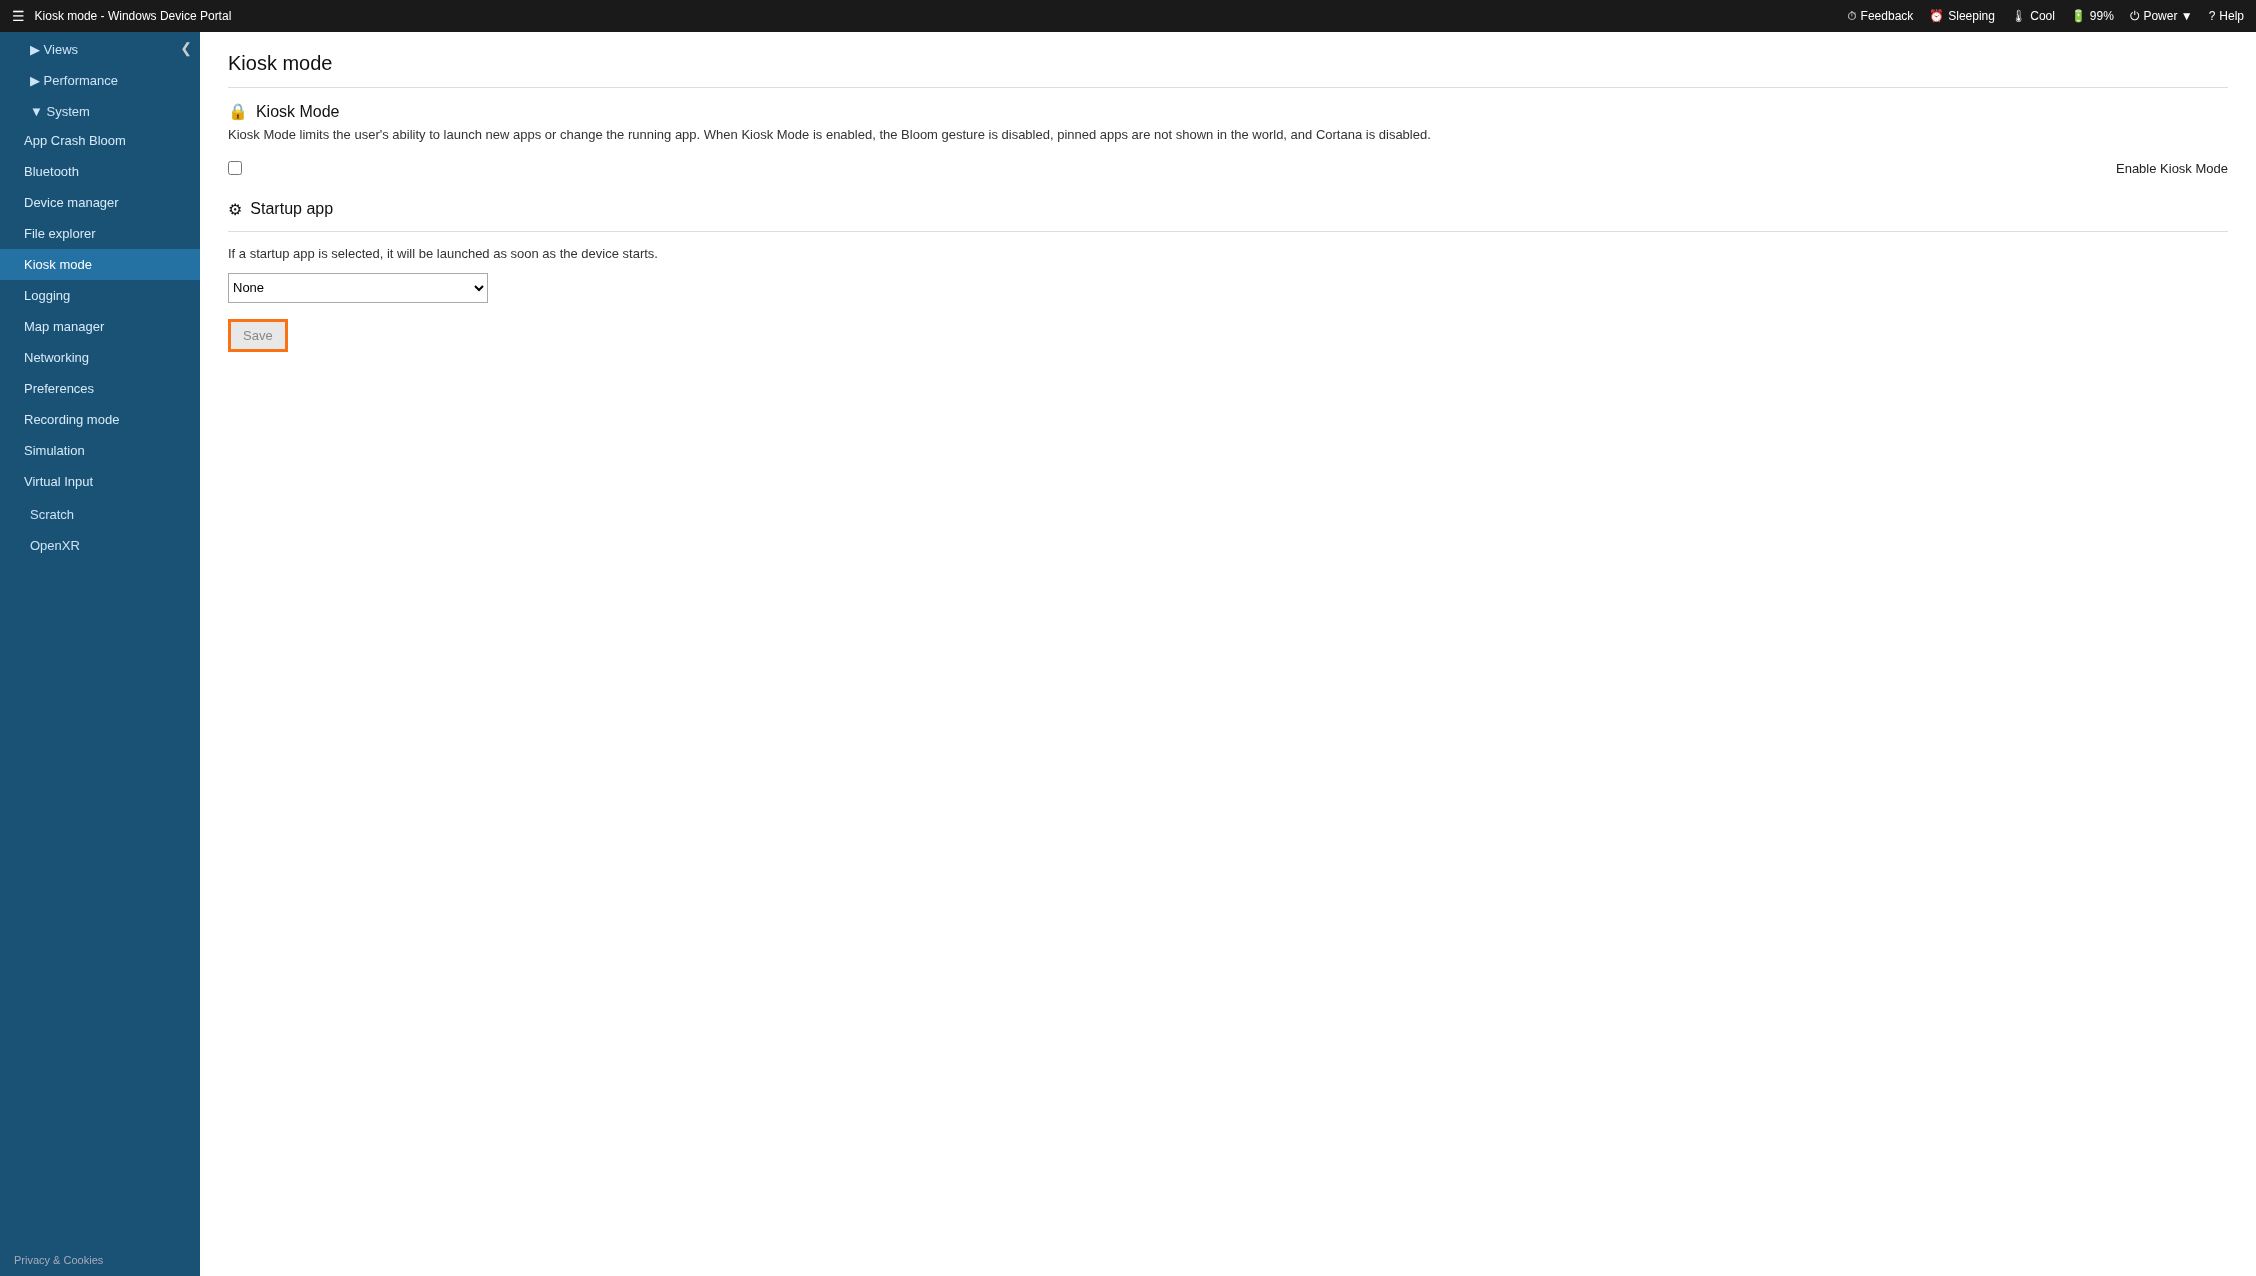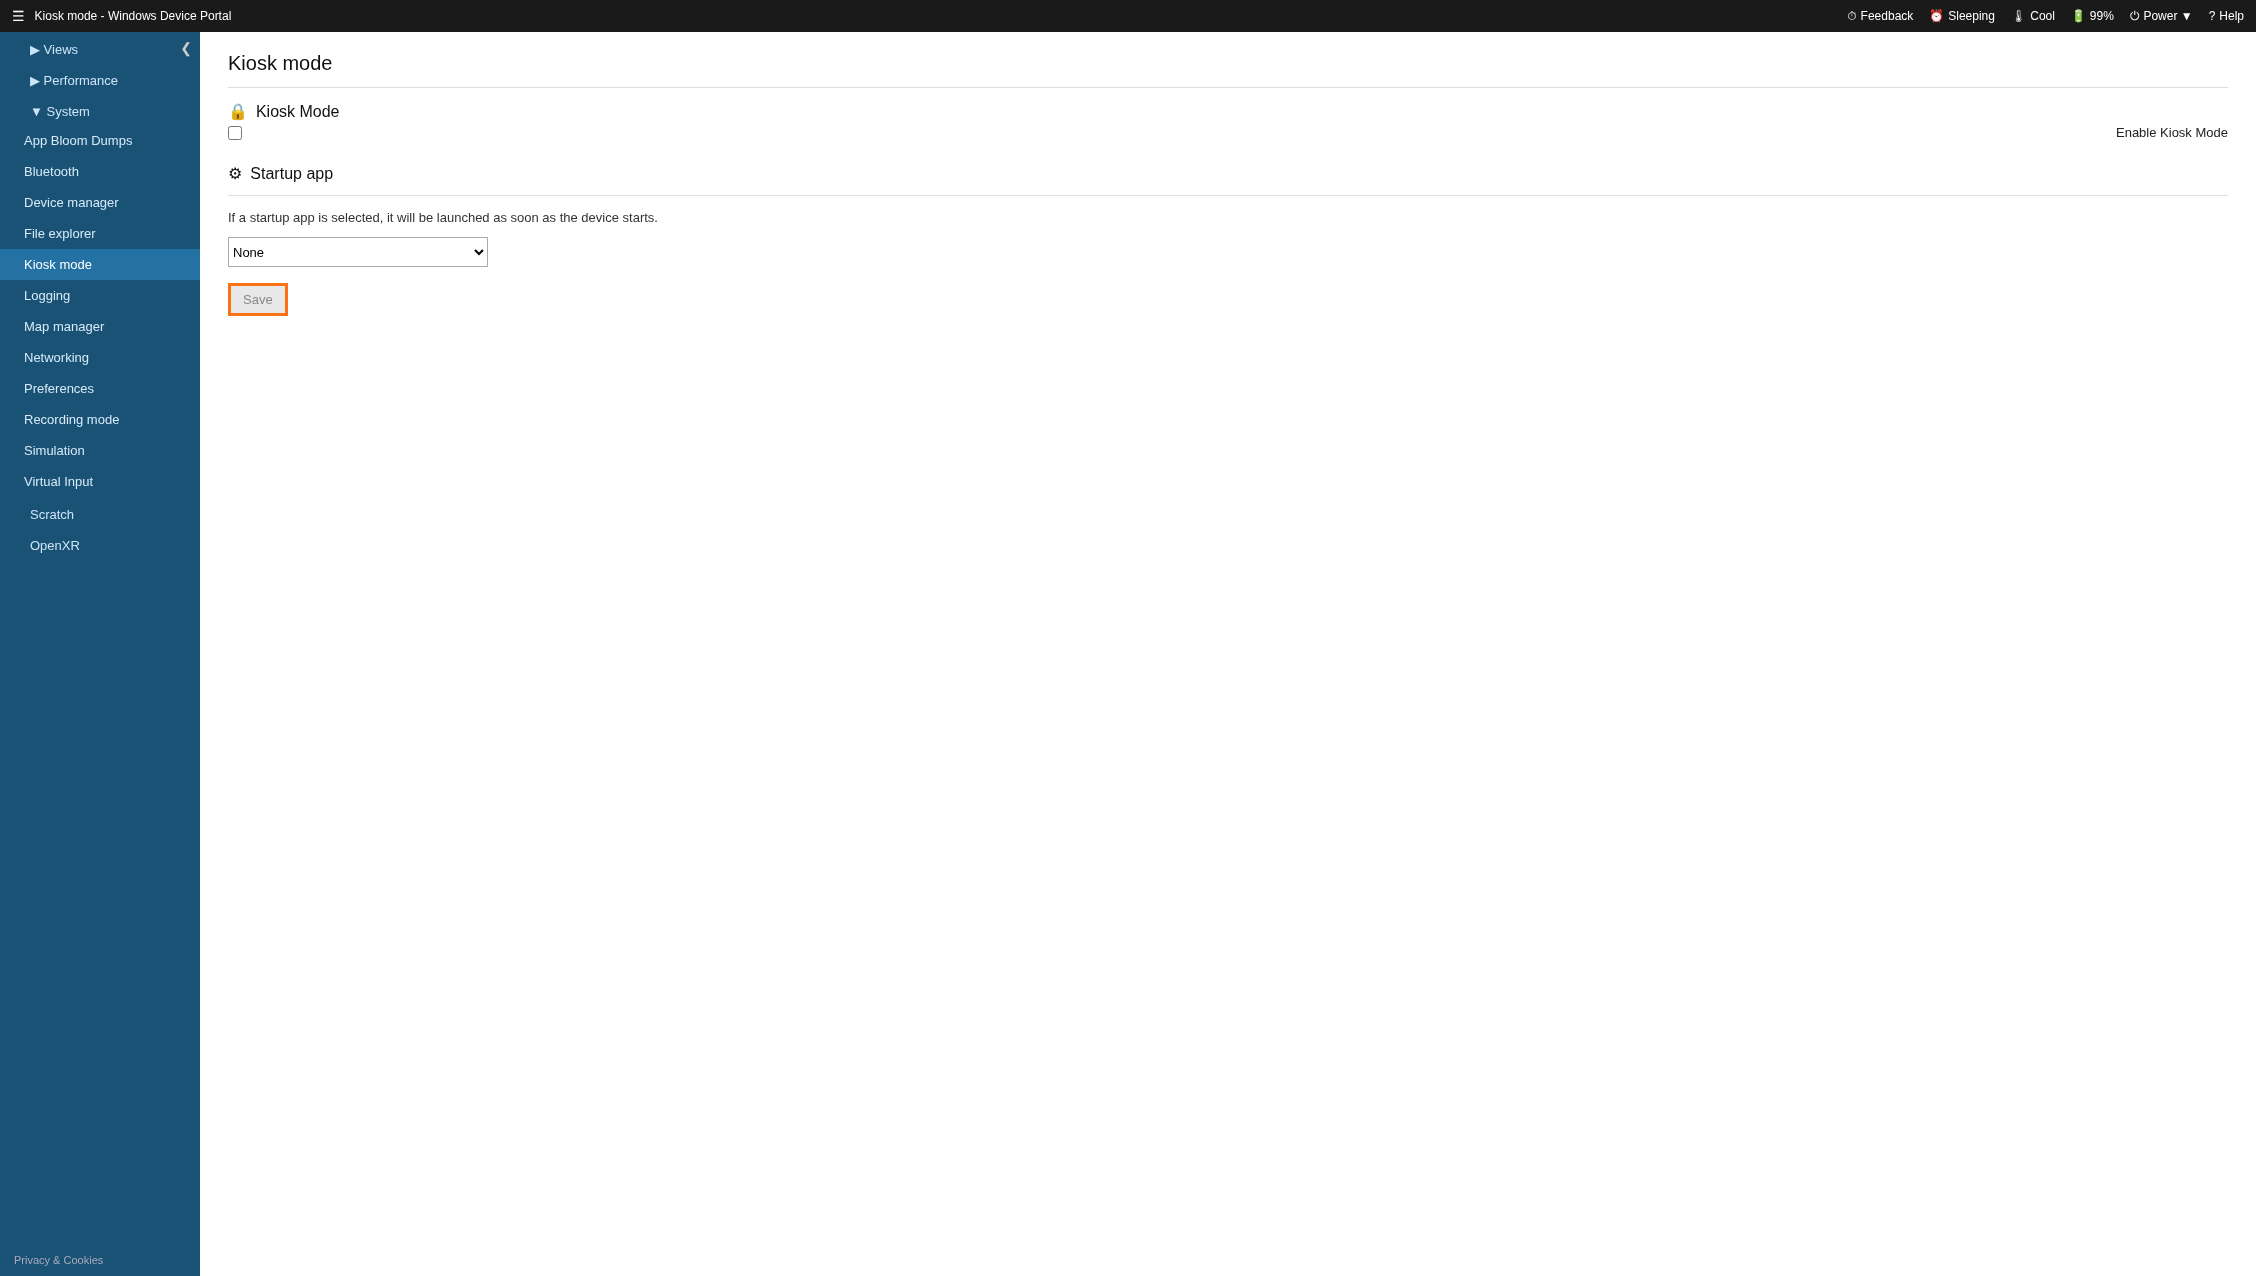--- a/index.html
+++ b/index.html
@@ -198,21 +198,21 @@
     <div class="sidebar-section-header">
       <span>▶ Views</span>
     </div>
     <div class="sidebar-section-header">
       <span>▶ Performance</span>
     </div>
     <div class="sidebar-section-header">
       <span>▼ System</span>
     </div>
 
-    <div class="sidebar-item">App Bloom Dumps</div>
+    <div class="sidebar-item">App Crash Bloom</div>
     <div class="sidebar-item">Bluetooth</div>
     <div class="sidebar-item">Device manager</div>
     <div class="sidebar-item">File explorer</div>
     <div class="sidebar-item active">Kiosk mode</div>
     <div class="sidebar-item">Logging</div>
     <div class="sidebar-item">Map manager</div>
     <div class="sidebar-item">Networking</div>
     <div class="sidebar-item">Preferences</div>
     <div class="sidebar-item">Recording mode</div>
     <div class="sidebar-item">Simulation</div>
@@ -231,20 +231,21 @@
   <div id="content">
 
     <h1 class="page-title">Kiosk mode</h1>
     <hr class="section-divider">
 
     <div class="section-header">
       <span class="section-icon">🔒</span>
       <span>Kiosk Mode</span>
     </div>
 
+    <p class="description-text">Kiosk Mode limits the user's ability to launch new apps or change the running app. When Kiosk Mode is enabled, the Bloom gesture is disabled, pinned apps are not shown in the world, and Cortana is disabled.</p>
 
     <div class="checkbox-row">
       <input type="checkbox" id="kiosk-checkbox" style="">
       <label class="checkbox-label" for="kiosk-checkbox">Enable Kiosk Mode</label>
     </div>
 
     <div class="startup-section">
       <div class="section-header">
         <span class="section-icon">⚙</span>
         <span>Startup app</span>

